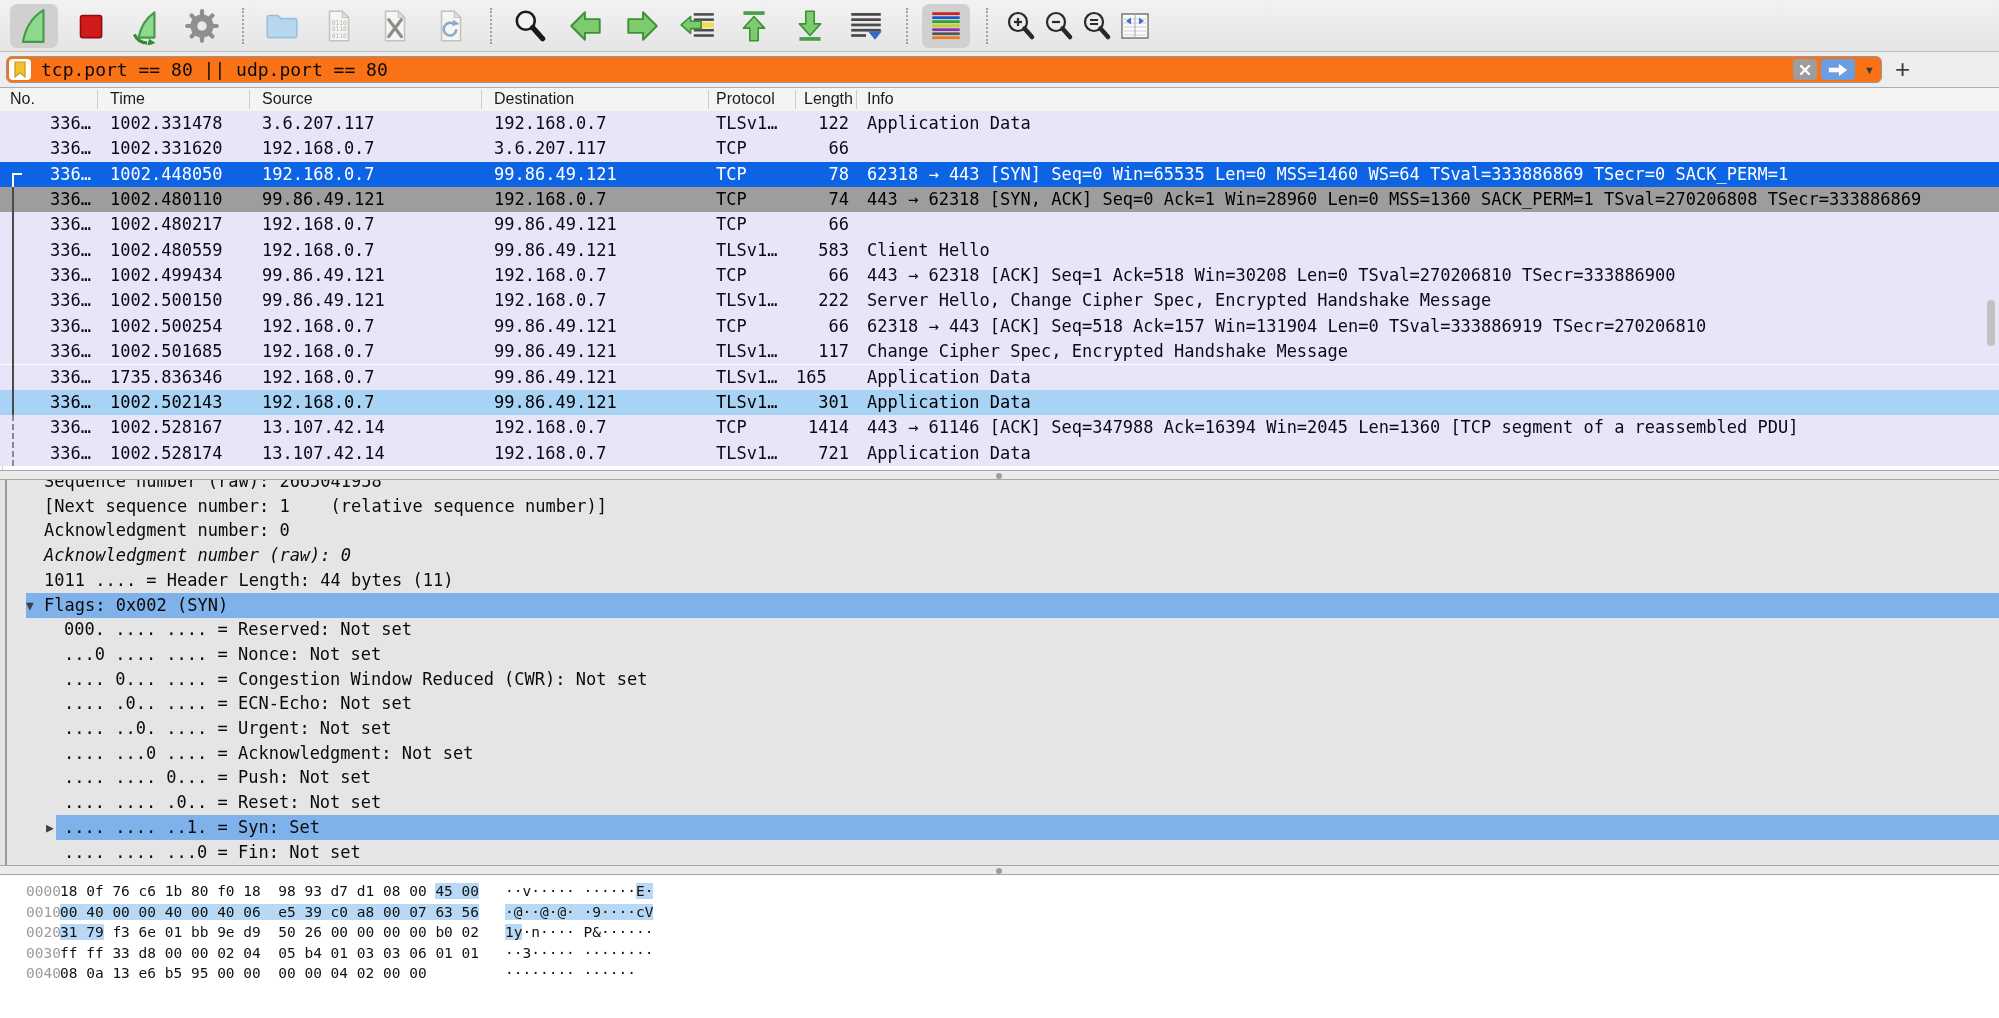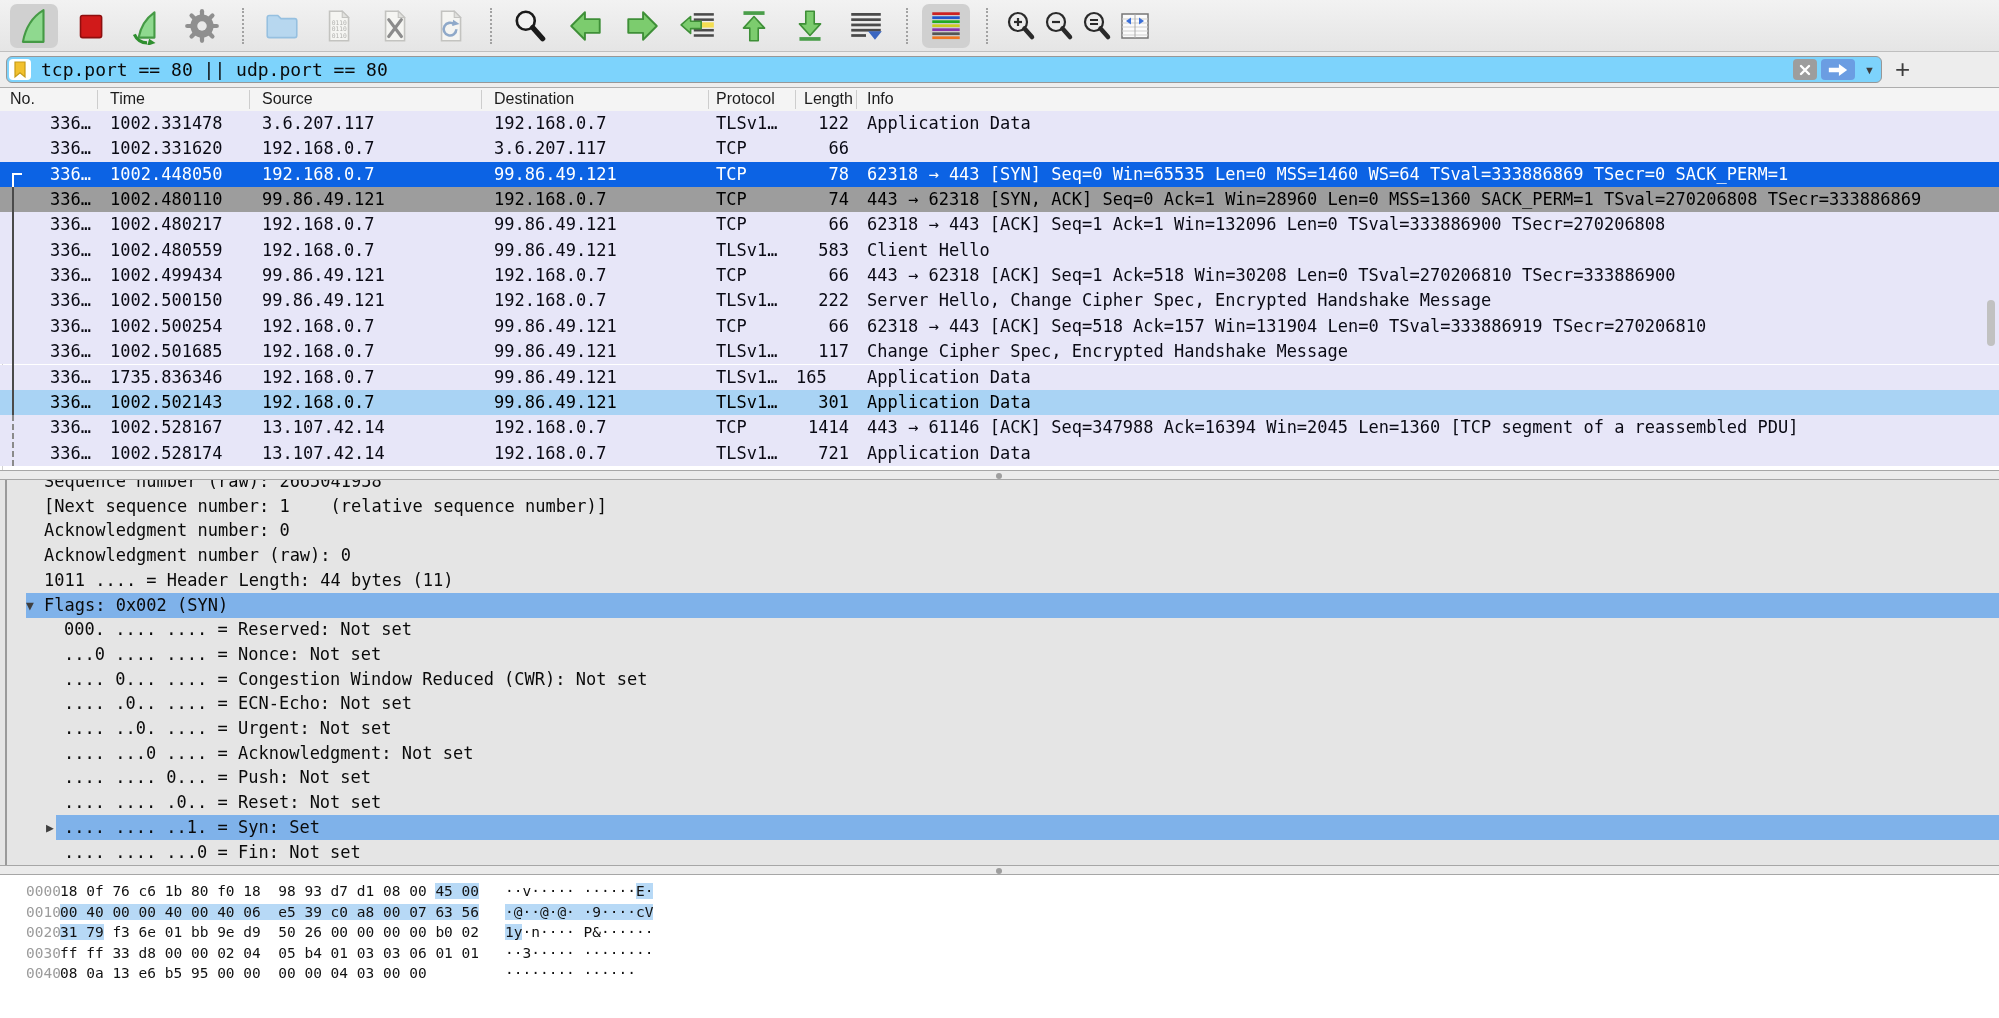--- a/index.html
+++ b/index.html
@@ -13,21 +13,21 @@
   .tbtn{width:48px;height:44px;display:flex;align-items:center;justify-content:center;
         border-radius:7px;margin-right:8px;flex:none;}
   .tbtn.pressed{background:#d0d0d0;}
   .tbtn.small{width:38px;margin-right:0;}
   .tsep{width:0;height:36px;border-left:2px dotted #a2a2a2;margin:0 14px 0 8px;flex:none;}
 
   
   .filterbar{position:absolute;left:0;top:52px;width:100%;height:36px;background:#ededed;
              border-bottom:1px solid #adadad;box-sizing:border-box;}
   .filter-field{position:absolute;left:6px;top:4px;width:1876px;height:27px;box-sizing:border-box;
-                background:#7dd3fc;border:1px solid #979797;border-radius:6px;
+                background:#f97316;border:1px solid #979797;border-radius:6px;
                 display:flex;align-items:center;}
   .fbookmark{width:22px;height:21px;margin-left:2px;background:#fff;border-radius:4px;
              display:flex;align-items:center;justify-content:center;flex:none;}
   .ftext{margin-left:10px;font:18px "DejaVu Sans Mono",monospace;color:#0a0a0a;white-space:pre;flex:1;overflow:hidden;}
   .fright{display:flex;align-items:center;margin-right:6px;flex:none;}
   .fclear{width:24px;height:21px;background:#9d9d9d;border-radius:4px;display:flex;align-items:center;justify-content:center;}
   .fapply{width:34px;height:21px;background:#6b9de2;border-radius:4px;margin-left:4px;display:flex;align-items:center;justify-content:center;}
   .fcaret{font-size:11px;color:#3c3c3c;margin-left:9px;}
   .fplus{position:absolute;left:1895px;top:0;height:36px;line-height:34px;font-size:26px;color:#3d3d3d;}
 
@@ -381,21 +381,20 @@
           <span class="pc" style="left: 796px; width: 61px; text-align: right; padding-right: 8px;">583</span>
           <span class="pc" style="left: 857px; width: 1142px; padding-left: 10px;">Client Hello</span>
         </div>
         <div class="prow r-lavender" style="top: 101.4px; height: 25.35px;">
           <span class="pc" style="left: 0px; width: 98px; text-align: right; padding-right: 7px;">336…</span>
           <span class="pc" style="left: 98px; width: 152px; padding-left: 12px;">1002.480217</span>
           <span class="pc" style="left: 250px; width: 232px; padding-left: 12px;">192.168.0.7</span>
           <span class="pc" style="left: 482px; width: 227px; padding-left: 12px;">99.86.49.121</span>
           <span class="pc" style="left: 709px; width: 87px; padding-left: 7px;">TCP</span>
           <span class="pc" style="left: 796px; width: 61px; text-align: right; padding-right: 8px;">66</span>
-          <span class="pc" style="left: 857px; width: 1142px; padding-left: 10px;">62318 → 443 [ACK] Seq=1 Ack=1 Win=132096 Len=0 TSval=333886900 TSecr=270206808</span>
         </div>
         <div class="prow r-gray" style="top: 76.05px; height: 25.35px;">
           <span class="pc" style="left: 0px; width: 98px; text-align: right; padding-right: 7px;">336…</span>
           <span class="pc" style="left: 98px; width: 152px; padding-left: 12px;">1002.480110</span>
           <span class="pc" style="left: 250px; width: 232px; padding-left: 12px;">99.86.49.121</span>
           <span class="pc" style="left: 482px; width: 227px; padding-left: 12px;">192.168.0.7</span>
           <span class="pc" style="left: 709px; width: 87px; padding-left: 7px;">TCP</span>
           <span class="pc" style="left: 796px; width: 61px; text-align: right; padding-right: 8px;">74</span>
           <span class="pc" style="left: 857px; width: 1142px; padding-left: 10px;">443 → 62318 [SYN, ACK] Seq=0 Ack=1 Win=28960 Len=0 MSS=1360 SACK_PERM=1 TSval=270206808 TSecr=333886869</span>
         </div>
@@ -434,21 +433,21 @@
   </div>
 
   <div class="split s1">
       <div class="grip"></div>
     </div>
 
   <div class="details" id="details">
       <div class="dline" style="top: -11px;"><span class="dtext" style="left: 44px;">Sequence number (raw): 2665041958</span></div>
       <div class="dline" style="top: 13.7px;"><span class="dtext" style="left: 44px;">[Next sequence number: 1    (relative sequence number)]</span></div>
       <div class="dline" style="top: 38.4px;"><span class="dtext" style="left: 44px;">Acknowledgment number: 0</span></div>
-      <div class="dline" style="top: 63.1px;"><span class="dtext" style="left: 44px;">Acknowledgment number (raw): 0</span></div>
+      <div class="dline" style="top: 63.1px;"><span class="dtext" style="left: 44px; font-style: italic;">Acknowledgment number (raw): 0</span></div>
       <div class="dline" style="top: 87.8px;"><span class="dtext" style="left: 44px;">1011 .... = Header Length: 44 bytes (11)</span></div>
       <div class="dline" style="top: 112.5px;"><span class="dhl" style="left: 26px;"></span><span class="dexp" style="left: 26px;">▼</span><span class="dtext" style="left: 44px;">Flags: 0x002 (SYN)</span></div>
       <div class="dline" style="top: 137.2px;"><span class="dtext" style="left: 64px;">000. .... .... = Reserved: Not set</span></div>
       <div class="dline" style="top: 161.9px;"><span class="dtext" style="left: 64px;">...0 .... .... = Nonce: Not set</span></div>
       <div class="dline" style="top: 186.6px;"><span class="dtext" style="left: 64px;">.... 0... .... = Congestion Window Reduced (CWR): Not set</span></div>
       <div class="dline" style="top: 211.3px;"><span class="dtext" style="left: 64px;">.... .0.. .... = ECN-Echo: Not set</span></div>
       <div class="dline" style="top: 236px;"><span class="dtext" style="left: 64px;">.... ..0. .... = Urgent: Not set</span></div>
       <div class="dline" style="top: 260.7px;"><span class="dtext" style="left: 64px;">.... ...0 .... = Acknowledgment: Not set</span></div>
       <div class="dline" style="top: 285.4px;"><span class="dtext" style="left: 64px;">.... .... 0... = Push: Not set</span></div>
       <div class="dline" style="top: 310.1px;"><span class="dtext" style="left: 64px;">.... .... .0.. = Reset: Not set</span></div>
@@ -458,16 +457,16 @@
 
   <div class="split s2">
       <div class="grip"></div>
     </div>
 
   <div class="hexpane" id="hexpane">
       <div class="hxrow" style="top: 6px;"><span class="hoff">0000</span><span class="hbytes"><span>18 0f 76 c6 1b 80 f0 18  98 93 d7 d1 08 00 </span><span class="hl">45 00</span></span><span class="hascii"><span>··v····· ······</span><span class="hl">E·</span></span></div>
       <div class="hxrow" style="top: 26.6px;"><span class="hoff">0010</span><span class="hbytes"><span class="hl">00 40 00 00 40 00 40 06  e5 39 c0 a8 00 07 63 56</span></span><span class="hascii"><span class="hl">·@··@·@· ·9····cV</span></span></div>
       <div class="hxrow" style="top: 47.2px;"><span class="hoff">0020</span><span class="hbytes"><span class="hl">31 79</span><span> f3 6e 01 bb 9e d9  50 26 00 00 00 00 b0 02</span></span><span class="hascii"><span class="hl">1y</span><span>·n···· P&amp;······</span></span></div>
       <div class="hxrow" style="top: 67.8px;"><span class="hoff">0030</span><span class="hbytes"><span>ff ff 33 d8 00 00 02 04  05 b4 01 03 03 06 01 01</span></span><span class="hascii"><span>··3····· ········</span></span></div>
-      <div class="hxrow" style="top: 88.4px;"><span class="hoff">0040</span><span class="hbytes"><span>08 0a 13 e6 b5 95 00 00  00 00 04 03 00 00</span></span><span class="hascii"><span>········ ······</span></span></div>
+      <div class="hxrow" style="top: 88.4px;"><span class="hoff">0040</span><span class="hbytes"><span>08 0a 13 e6 b5 95 00 00  00 00 04 02 00 00</span></span><span class="hascii"><span>········ ······</span></span></div>
     </div>
 
 </div>
 
 </body></html>

